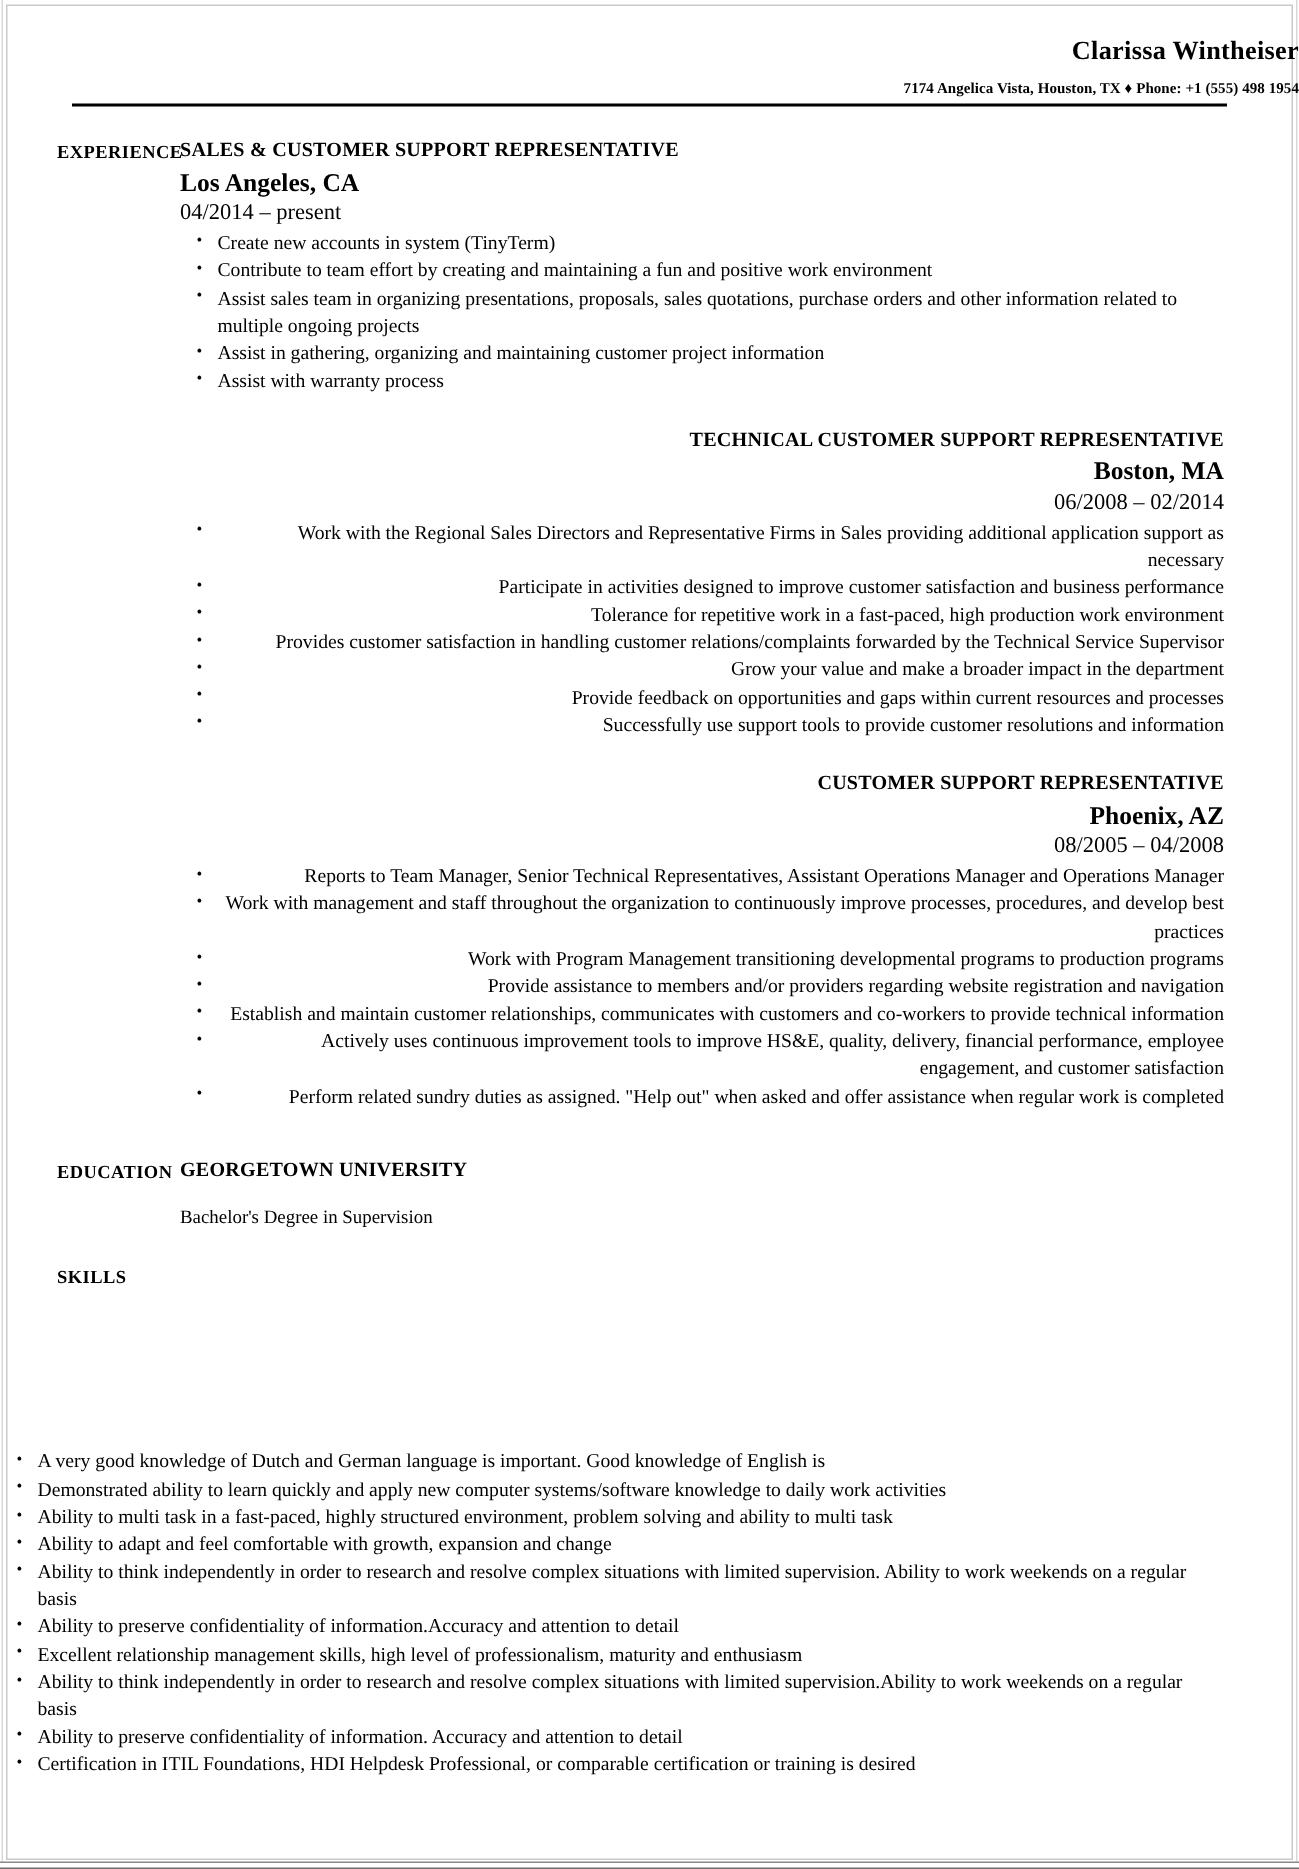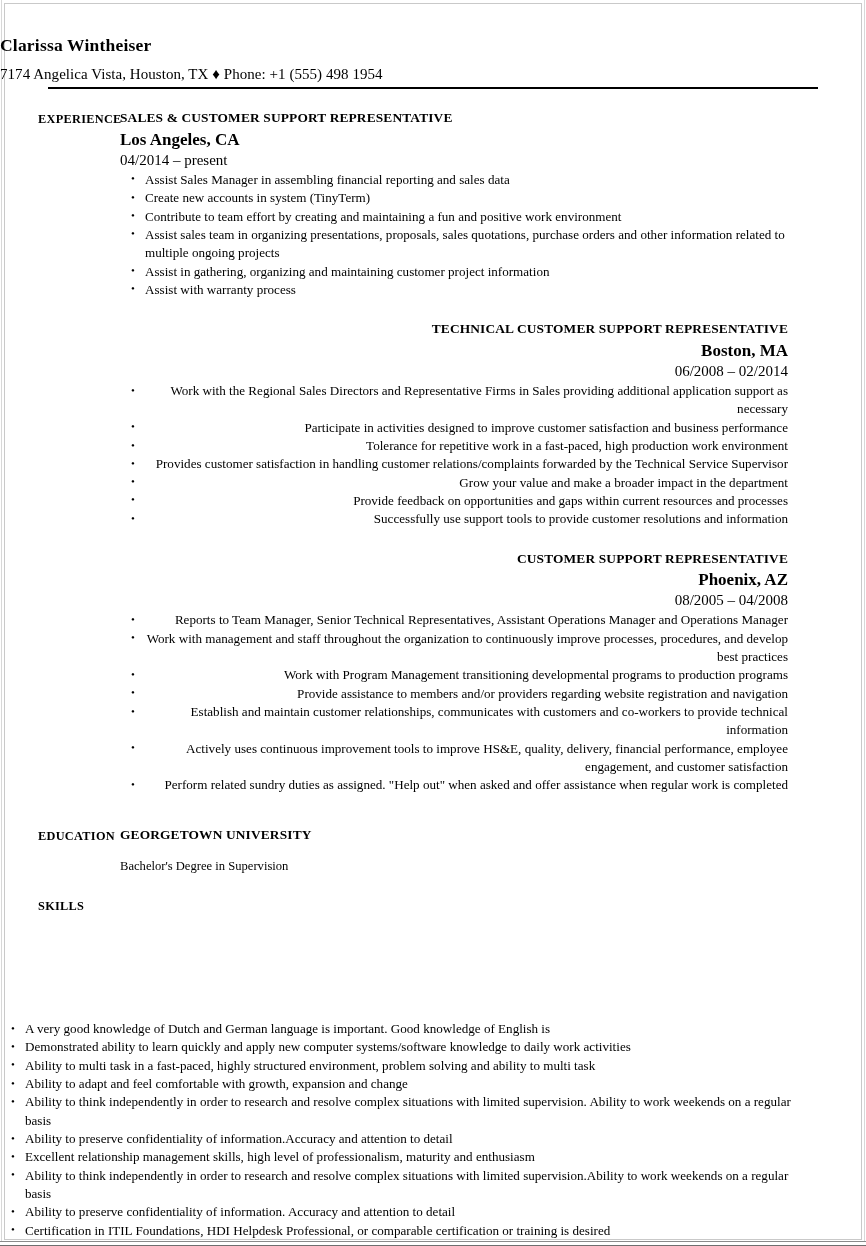--- a/index.html
+++ b/index.html
@@ -52,32 +52,32 @@
   .content {
     position: absolute;
     left: 0;
     top: 0;
     width: 866px;
     padding: 0;
   }
 
   
   .hdr {
-    text-align: left;
-    padding-top: 36px;
+    text-align: right;
+    padding-top: 24px;
   }
   .hdr-name {
     font-size: 17.5px;
     font-weight: bold;
     letter-spacing: 0.2px;
     line-height: 1.1;
   }
   .hdr-contact {
-    font-size: 15px;
-    font-weight: normal;
+    font-size: 10px;
+    font-weight: bold;
     margin-top: 11px;
     letter-spacing: 0.05px;
   }
   .hdr-rule {
     margin: 4px auto 0 auto;
     width: 770px;
     height: 0;
     border-top: 2.4px solid #000;
   }
 
@@ -91,21 +91,21 @@
     flex: 0 0 120px;
     padding-left: 38px;
     box-sizing: border-box;
     font-size: 12.3px;
     font-weight: bold;
     letter-spacing: 0.3px;
     white-space: nowrap;
   }
   .sec-body {
     flex: 1 1 auto;
-    padding-right: 78px;
+    padding-right: 50px;
   }
 
   .job { }
   .job-title {
     font-size: 13.4px;
     font-weight: bold;
     letter-spacing: 0.15px;
     line-height: 1.22;
   }
   .job-loc {
@@ -185,21 +185,20 @@
 
     <div class="section sec-experience">
       <div class="sec-label">EXPERIENCE</div>
       <div class="sec-body">
 
         <div class="job">
           <div class="job-title">SALES &amp; CUSTOMER SUPPORT REPRESENTATIVE</div>
           <div class="job-loc">Los Angeles, CA</div>
           <div class="job-dates">04/2014 – present</div>
           <ul class="bullets">
-            <li>Assist Sales Manager in assembling financial reporting and sales data</li>
             <li>Create new accounts in system (TinyTerm)</li>
             <li>Contribute to team effort by creating and maintaining a fun and positive work environment</li>
             <li>Assist sales team in organizing presentations, proposals, sales quotations, purchase orders and other information related to multiple ongoing projects</li>
             <li>Assist in gathering, organizing and maintaining customer project information</li>
             <li>Assist with warranty process</li>
           </ul>
         </div>
 
         <div class="job">
           <div class="job-title">TECHNICAL CUSTOMER SUPPORT REPRESENTATIVE</div>

